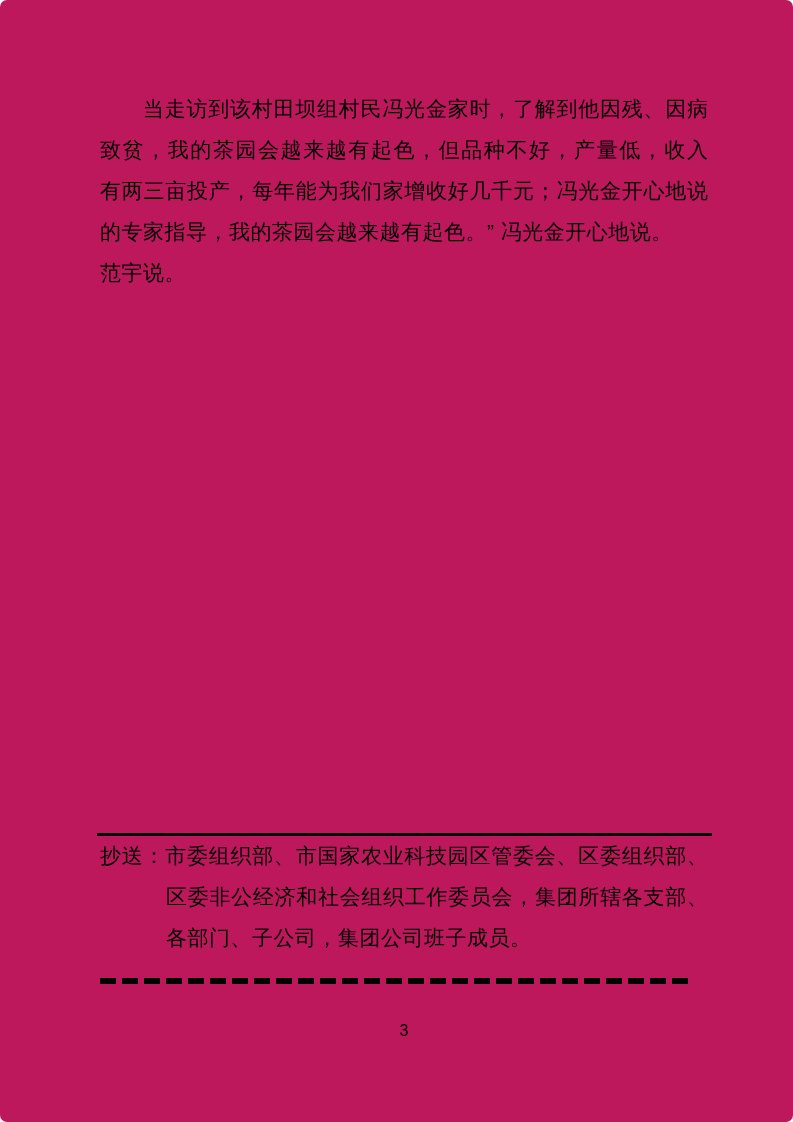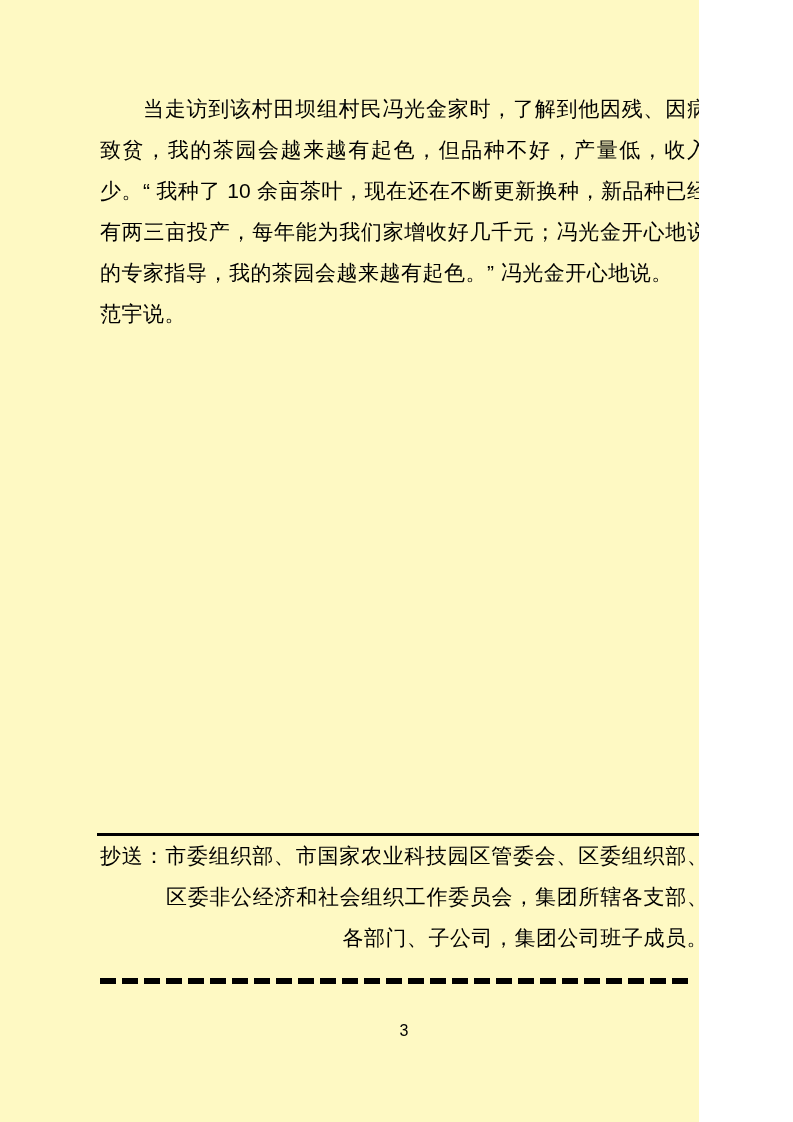--- a/index.html
+++ b/index.html
@@ -2,26 +2,27 @@
 <html><head>
 <meta charset="utf-8">
 <style>
   html, body {
     margin: 0;
     padding: 0;
     background: #ffffff;
   }
   .page {
     position: relative;
-    width: 699px;
+    width: 793px;
     height: 1122px;
-    background: #fef9c3;
+    background: #be185d;
     font-family: "Liberation Sans", sans-serif;
     color: #000000;
     overflow: hidden;
+    border-radius: 7px;
   }
   .text-block {
     position: absolute;
     left: 100px;
     width: 608px;
     font-size: 21px;
     line-height: 41px;
     color: #000000;
   }
   #body-text { top: 88px; }
@@ -32,21 +33,21 @@
     letter-spacing: 0.5px;
     text-align: left;
   }
   .line.just {
     letter-spacing: 0;
     text-align: justify;
     text-align-last: justify;
     text-justify: inter-character;
   }
   .line.indent { text-indent: 43px; }
-  .line.hang { padding-left: 66px; text-align: right; }
+  .line.hang { padding-left: 66px; }
   .rule-solid {
     position: absolute;
     left: 97px;
     top: 833px;
     width: 615px;
     height: 3px;
     background: #000000;
   }
   .rule-dashed {
     position: absolute;
@@ -72,21 +73,20 @@
   }
 </style>
 </head>
 <body>
 
 <div class="page">
 
   <div class="text-block" id="body-text">
     <div class="line indent just">当走访到该村田坝组村民冯光金家时，了解到他因残、因病</div>
     <div class="line just">致贫，我的茶园会越来越有起色，但品种不好，产量低，收入</div>
-    <div class="line just">少。“ 我种了 10 余亩茶叶，现在还在不断更新换种，新品种已经</div>
     <div class="line just">有两三亩投产，每年能为我们家增收好几千元；冯光金开心地说</div>
     <div class="line">的专家指导，我的茶园会越来越有起色。” 冯光金开心地说。</div>
     <div class="line">范宇说。</div>
   </div>
 
   <div class="rule-solid"></div>
 
   <div class="text-block" id="cc-text">
     <div class="line just">抄送：市委组织部、市国家农业科技园区管委会、区委组织部、</div>
     <div class="line hang just">区委非公经济和社会组织工作委员会，集团所辖各支部、</div>

